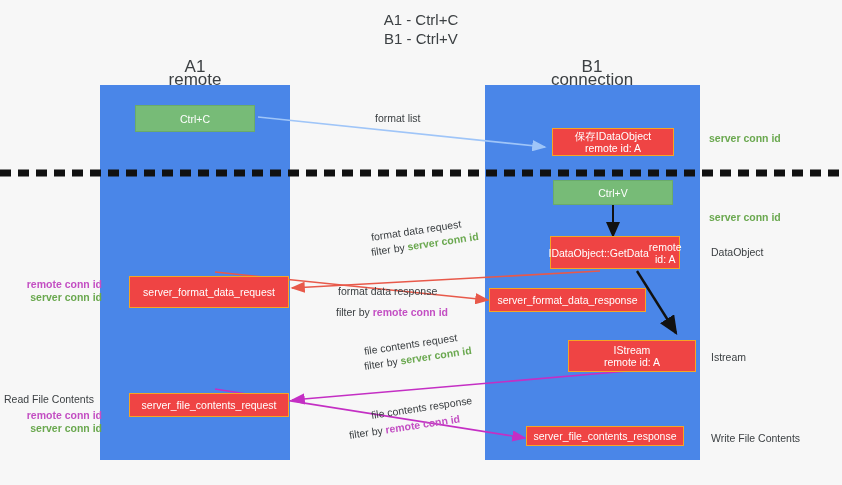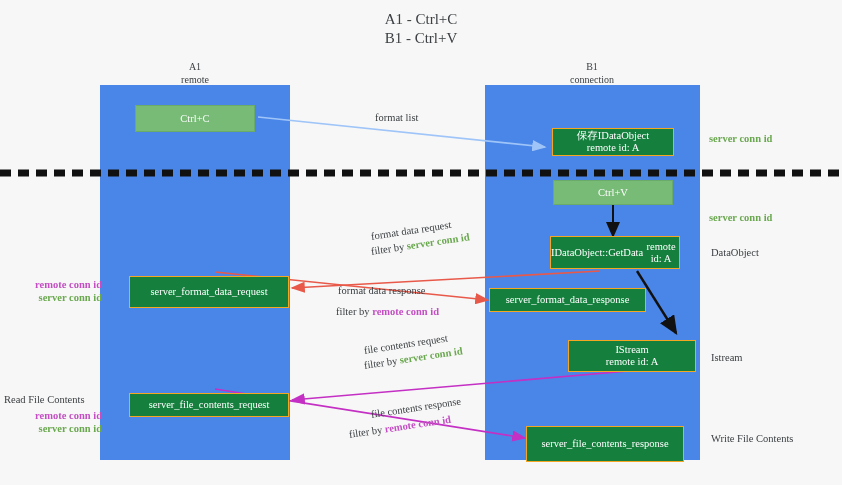--- a/index.html
+++ b/index.html
@@ -3,40 +3,40 @@
 <meta charset="utf-8">
 <style>
   html,body{margin:0;padding:0;}
   body{
     width:842px;height:485px;
     background:#f7f7f7;
     font-family:"Liberation Sans","DejaVu Sans",sans-serif;
     overflow:hidden;
     position:relative;
   }
-  #canvas{position:absolute;left:0;top:0;width:842px;height:485px;font-family:Liberation Serif, serif;}
+  #canvas{position:absolute;left:0;top:0;width:842px;height:485px;}
   .abs{position:absolute;}
   
   .title{
     left:0;top:10px;width:842px;text-align:center;
     font-size:15px;color:#3c4043;line-height:19px;
   }
   
   .colhead{
-    font-size:10px;color:#3c4043;text-align:center;line-height:13px;
+    font-size:17px;color:#3c4043;text-align:center;line-height:13px;
   }
   
   .box{
     box-sizing:border-box;
     display:flex;align-items:center;justify-content:center;
     text-align:center;color:#ffffff;
     font-size:10.5px;line-height:12px;
   }
   .box.green{background:#77bb77;border:1px solid #6aab6a;}
-  .box.orange{background:#15803d;border:1px solid #f5a623;}
+  .box.orange{background:#ef4444;border:1px solid #f5a623;}
   .box span{display:block;}
   
   .ann{font-size:10.5px;line-height:13px;}
   .ann.green{color:#6aa84f;font-weight:bold;}
   .ann.magenta{color:#c34fc3;font-weight:bold;}
   .ann.dark{color:#3c4043;}
   
   .alabel{
     font-size:10.5px;color:#3c4043;line-height:14px;white-space:nowrap;
   }
@@ -127,21 +127,21 @@
   </div>
 
   <div class="abs box orange" style="left:129px;top:393px;width:160px;height:24px;">
     <span>server_file_contents_request</span>
   </div>
 
   <div class="abs box orange" style="left:489px;top:288px;width:157px;height:24px;">
     <span>server_format_data_response</span>
   </div>
 
-  <div class="abs box orange" style="left:526px;top:426px;width:158px;height:36px;">
+  <div class="abs box orange" style="left:526px;top:426px;width:158px;height:20px;">
     <span>server_file_contents_response</span>
   </div>
 
   <div class="abs alabel" style="left:375px;top:111px;">format list</div>
 
   <div class="abs" style="left:370px;top:230px;">
     <div class="alabel rot-up">format data request</div>
     <div class="alabel rot-up" style="margin-top:1px;">
       <span>filter by </span><span class="g">server conn id</span>
     </div>

